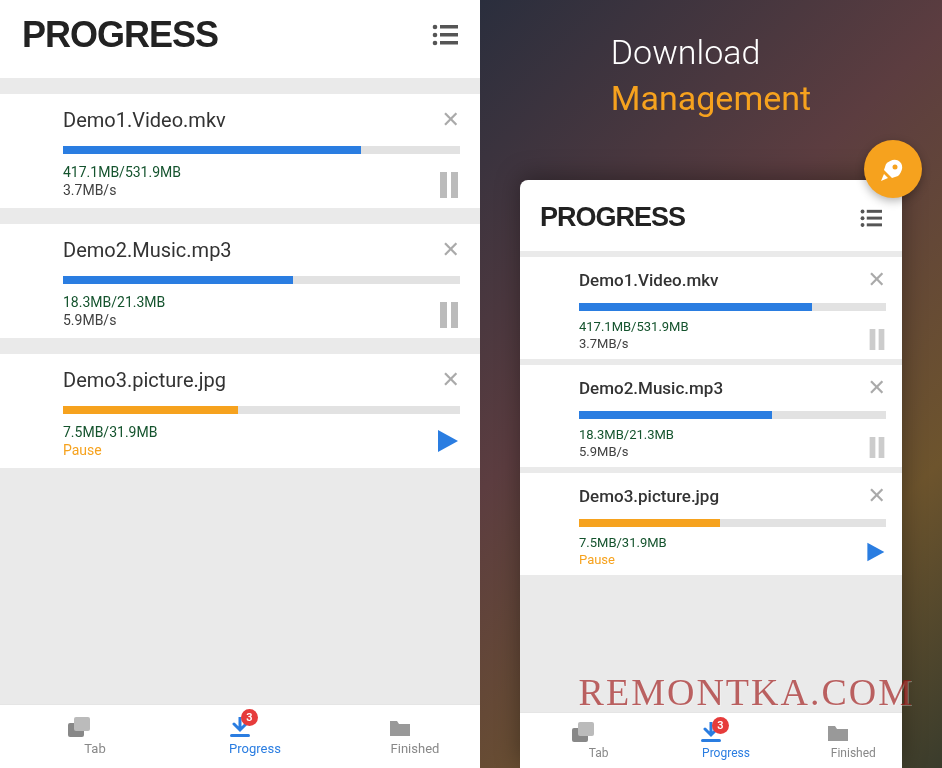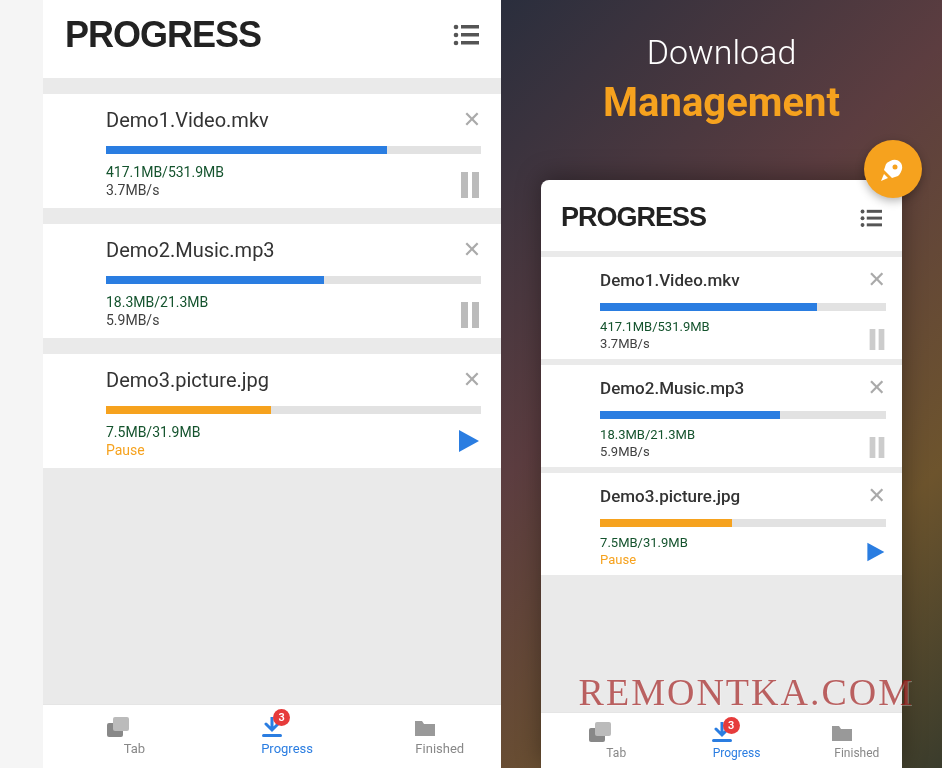--- a/index.html
+++ b/index.html
@@ -4,21 +4,21 @@
   <style>
     * { box-sizing: border-box; margin: 0; padding: 0; }
     body {
       font-family: -apple-system, BlinkMacSystemFont, "Segoe UI", Roboto, Arial, sans-serif;
       background: #f5f5f5;
       width: 942px;
       height: 768px;
       overflow: hidden;
       position: relative;
     }
-    .container { display: flex; width: 942px; height: 768px; padding-left: 43px; }
+    .container { display: flex; width: 942px; height: 768px; }
     .panel-left {
       width: 480px;
       height: 768px;
       background: #fff;
       display: flex;
       flex-direction: column;
       position: relative;
     }
     .panel-right {
       width: 462px;
@@ -94,23 +94,23 @@
       color: #fff;
       font-size: 11px;
       width: 17px;
       height: 17px;
       border-radius: 50%;
       display: flex;
       align-items: center;
       justify-content: center;
       font-weight: 600;
     }
-    .promo-text { margin-top: 30px; text-align: center; line-height: 1.35; }
+    .promo-text { margin-top: 30px; text-align: left; line-height: 1.35; }
     .promo-line1 { font-size: 34px; color: #fff; font-weight: 300; }
-    .promo-line2 { font-size: 40px; color: #f6a21e; font-weight: 700; }
+    .promo-line2 { font-size: 34px; color: #f6a21e; font-weight: 400; }
     .rocket-btn {
       position: absolute;
       right: 20px;
       top: 140px;
       width: 58px;
       height: 58px;
       border-radius: 50%;
       background: #f6a21e;
       display: flex;
       align-items: center;

